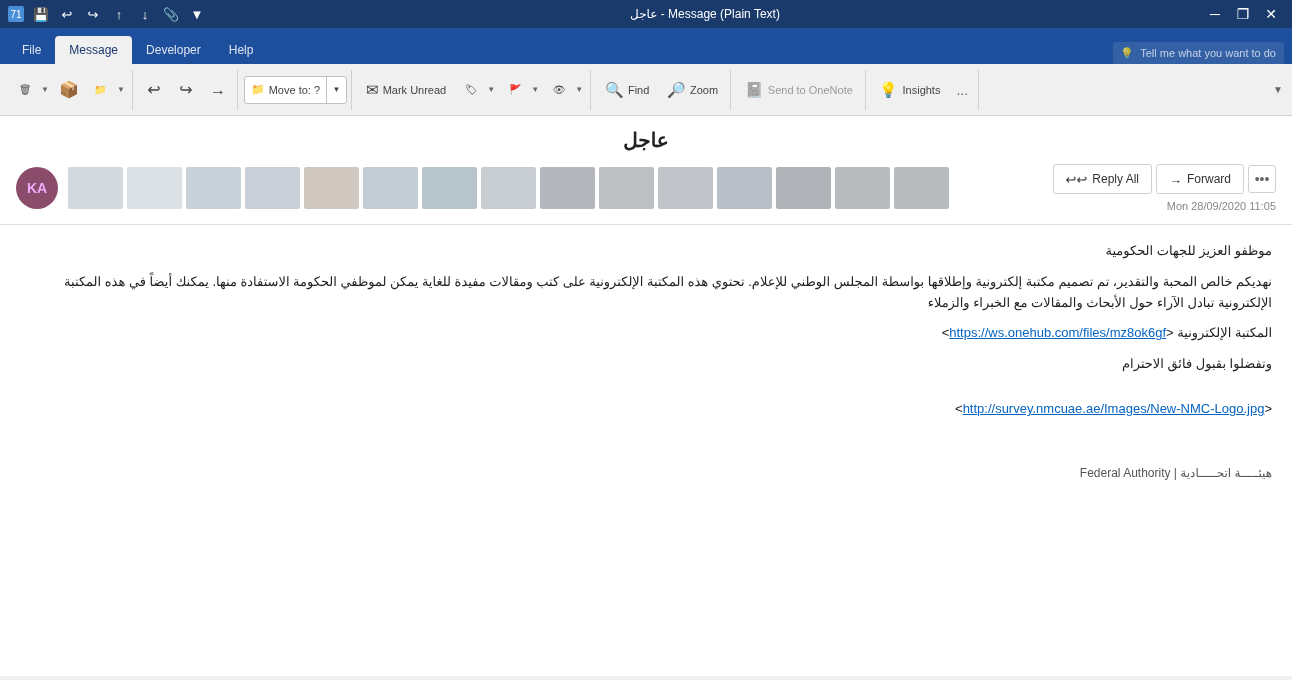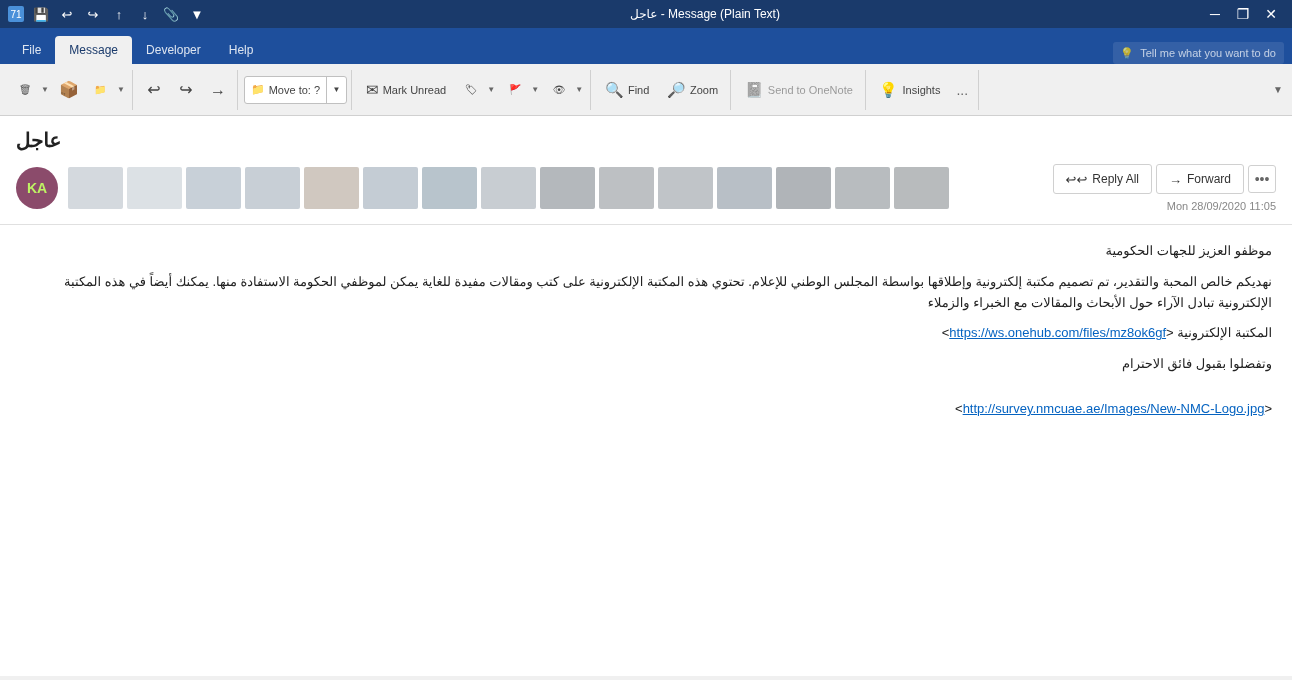--- a/index.html
+++ b/index.html
@@ -158,38 +158,38 @@
     
     .msg-header {
       background: white;
       padding: 12px 16px 8px 16px;
       border-bottom: 1px solid #e0e0e0;
     }
     .msg-subject {
       font-size: 20px;
       font-weight: bold;
       color: #222;
-      text-align: left;
+      text-align: center;
       direction: rtl;
       margin-bottom: 8px;
     }
 
     
     .sender-row {
       display: flex;
       align-items: center;
       gap: 10px;
       padding: 4px 0;
     }
     .avatar {
       width: 42px;
       height: 42px;
       border-radius: 50%;
       background: #8b4b6b;
-      color: #bef264;
+      color: #f0abfc;
       font-size: 14px;
       font-weight: bold;
       display: flex;
       align-items: center;
       justify-content: center;
       flex-shrink: 0;
     }
     .sender-images {
       display: flex;
       gap: 4px;
@@ -463,14 +463,15 @@
     <p>نهديكم خالص المحبة والتقدير، تم تصميم مكتبة إلكترونية وإطلاقها بواسطة المجلس الوطني للإعلام. تحتوي هذه المكتبة الإلكترونية على كتب ومقالات مفيدة للغاية يمكن لموظفي الحكومة الاستفادة منها. يمكنك أيضاً في هذه المكتبة الإلكترونية تبادل الآراء حول الأبحاث والمقالات مع الخبراء والزملاء</p>
     <p>
       المكتبة الإلكترونية &lt;<a href="#">https://ws.onehub.com/files/mz8ok6gf</a>&gt;
     </p>
     <p>وتفضلوا بقبول فائق الاحترام</p>
     <br>
     <p>
       &lt;<a href="#">http://survey.nmcuae.ae/Images/New-NMC-Logo.jpg</a>&gt;
     </p>
     <br>
+    <p class="signature">هيئـــــة اتحـــــادية  |  Federal Authority</p>
   </div>
 </div>
 
 </body></html>

